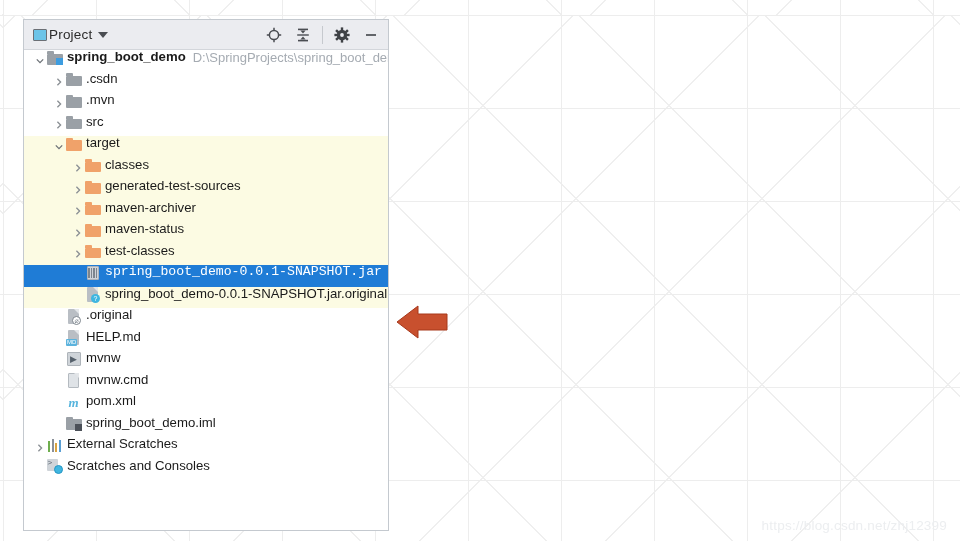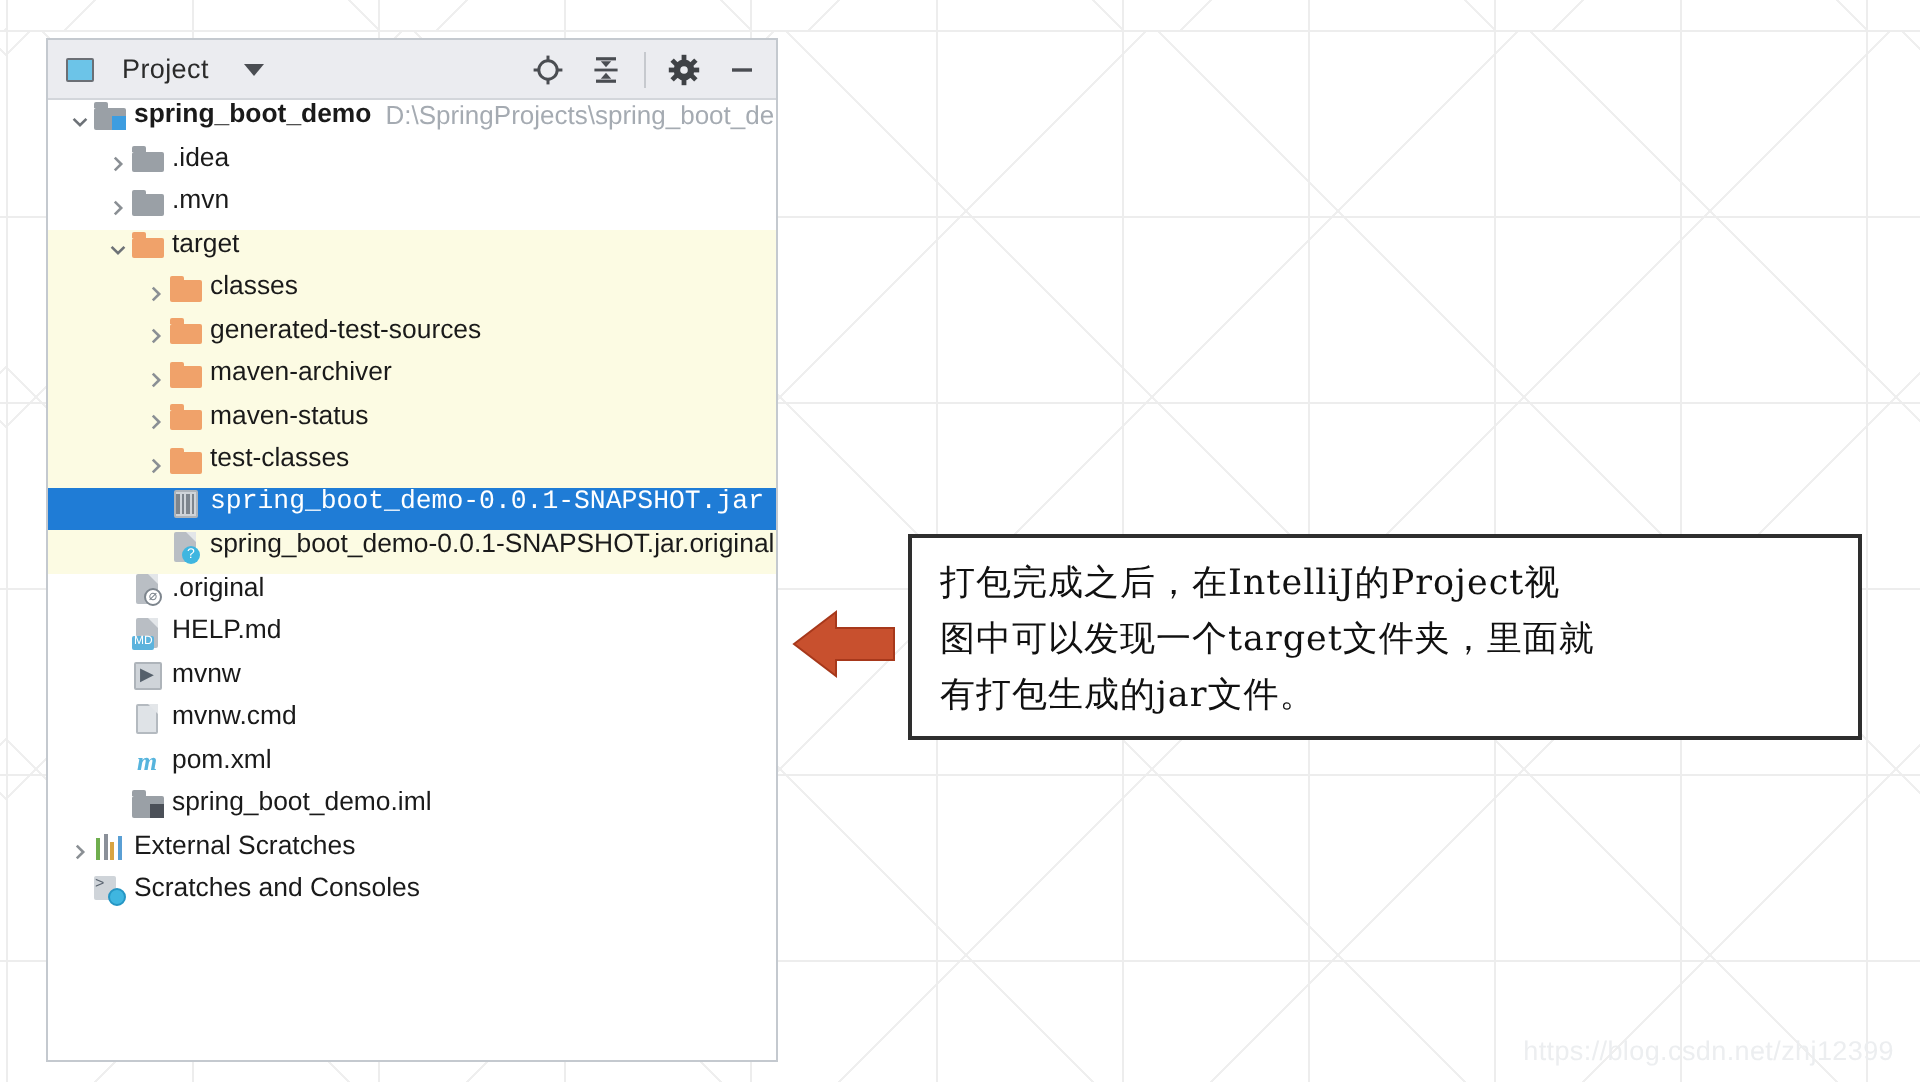--- a/index.html
+++ b/index.html
@@ -35,21 +35,21 @@
     position: relative;
     height: 29px;
     background: #ebecf0;
     border-bottom: 1px solid #d3d6db;
     display: flex;
     align-items: center;
   }
   .ph-title {
     display: flex; align-items: center;
     margin-left: 9px;
-    gap: 14px;
+    gap: 2px;
   }
   .proj-sq {
     width: 14px; height: 12px;
     background: #6cc4e8;
     border: 1.5px solid #6b6f75;
     box-sizing: border-box;
     border-radius: 1px;
   }
   .ph-label {
     font-size: 13.5px;
@@ -333,36 +333,51 @@
             <svg width="10" height="10" viewBox="0 0 10 10">
               <polyline points="3.4,1.8 6.6,5 3.4,8.2" fill="none" stroke="#8a8f94" stroke-width="1.3"></polyline>
             </svg>
           </span>
           <span class="ico">
             <span class="folder grey">
               <span class="tab"></span>
               <span class="body"></span>
             </span>
           </span>
-          <span class="lbl">.idea</span>
+          <span class="lbl">.csdn</span>
         </div>
         <div class="row">
           <span style="flex: 0 0 28px;"></span>
           <span class="arrow">
             <svg width="10" height="10" viewBox="0 0 10 10">
               <polyline points="3.4,1.8 6.6,5 3.4,8.2" fill="none" stroke="#8a8f94" stroke-width="1.3"></polyline>
             </svg>
           </span>
           <span class="ico">
             <span class="folder grey">
               <span class="tab"></span>
               <span class="body"></span>
             </span>
           </span>
           <span class="lbl">.mvn</span>
+        </div>
+        <div class="row">
+          <span style="flex: 0 0 28px;"></span>
+          <span class="arrow">
+            <svg width="10" height="10" viewBox="0 0 10 10">
+              <polyline points="3.4,1.8 6.6,5 3.4,8.2" fill="none" stroke="#8a8f94" stroke-width="1.3"></polyline>
+            </svg>
+          </span>
+          <span class="ico">
+            <span class="folder grey">
+              <span class="tab"></span>
+              <span class="body"></span>
+            </span>
+          </span>
+          <span class="lbl">src</span>
         </div>
         <div class="row highlight">
           <span style="flex: 0 0 28px;"></span>
           <span class="arrow">
             <svg width="10" height="10" viewBox="0 0 10 10">
               <polyline points="1.8,3.4 5,6.6 8.2,3.4" fill="none" stroke="#6d7277" stroke-width="1.3"></polyline>
             </svg>
           </span>
           <span class="ico">
             <span class="folder orange">
@@ -565,20 +580,15 @@
         </div>
       </div>
   </div>
 
   <div id="big-arrow">
     <svg width="52" height="38" viewBox="0 0 52 38">
       <polygon points="1,19 22,3 22,11 51,11 51,27 22,27 22,35" fill="#c8502e" stroke="#a7381b" stroke-width="1"></polygon>
     </svg>
   </div>
 
-  <div id="note-box">
-    <div id="note-text">打包完成之后，在IntelliJ的Project视
-图中可以发现一个target文件夹，里面就
-有打包生成的jar文件。</div>
-  </div>
 
   <div id="watermark">https://blog.csdn.net/zhj12399</div>
 </div>
 
 </body></html>

